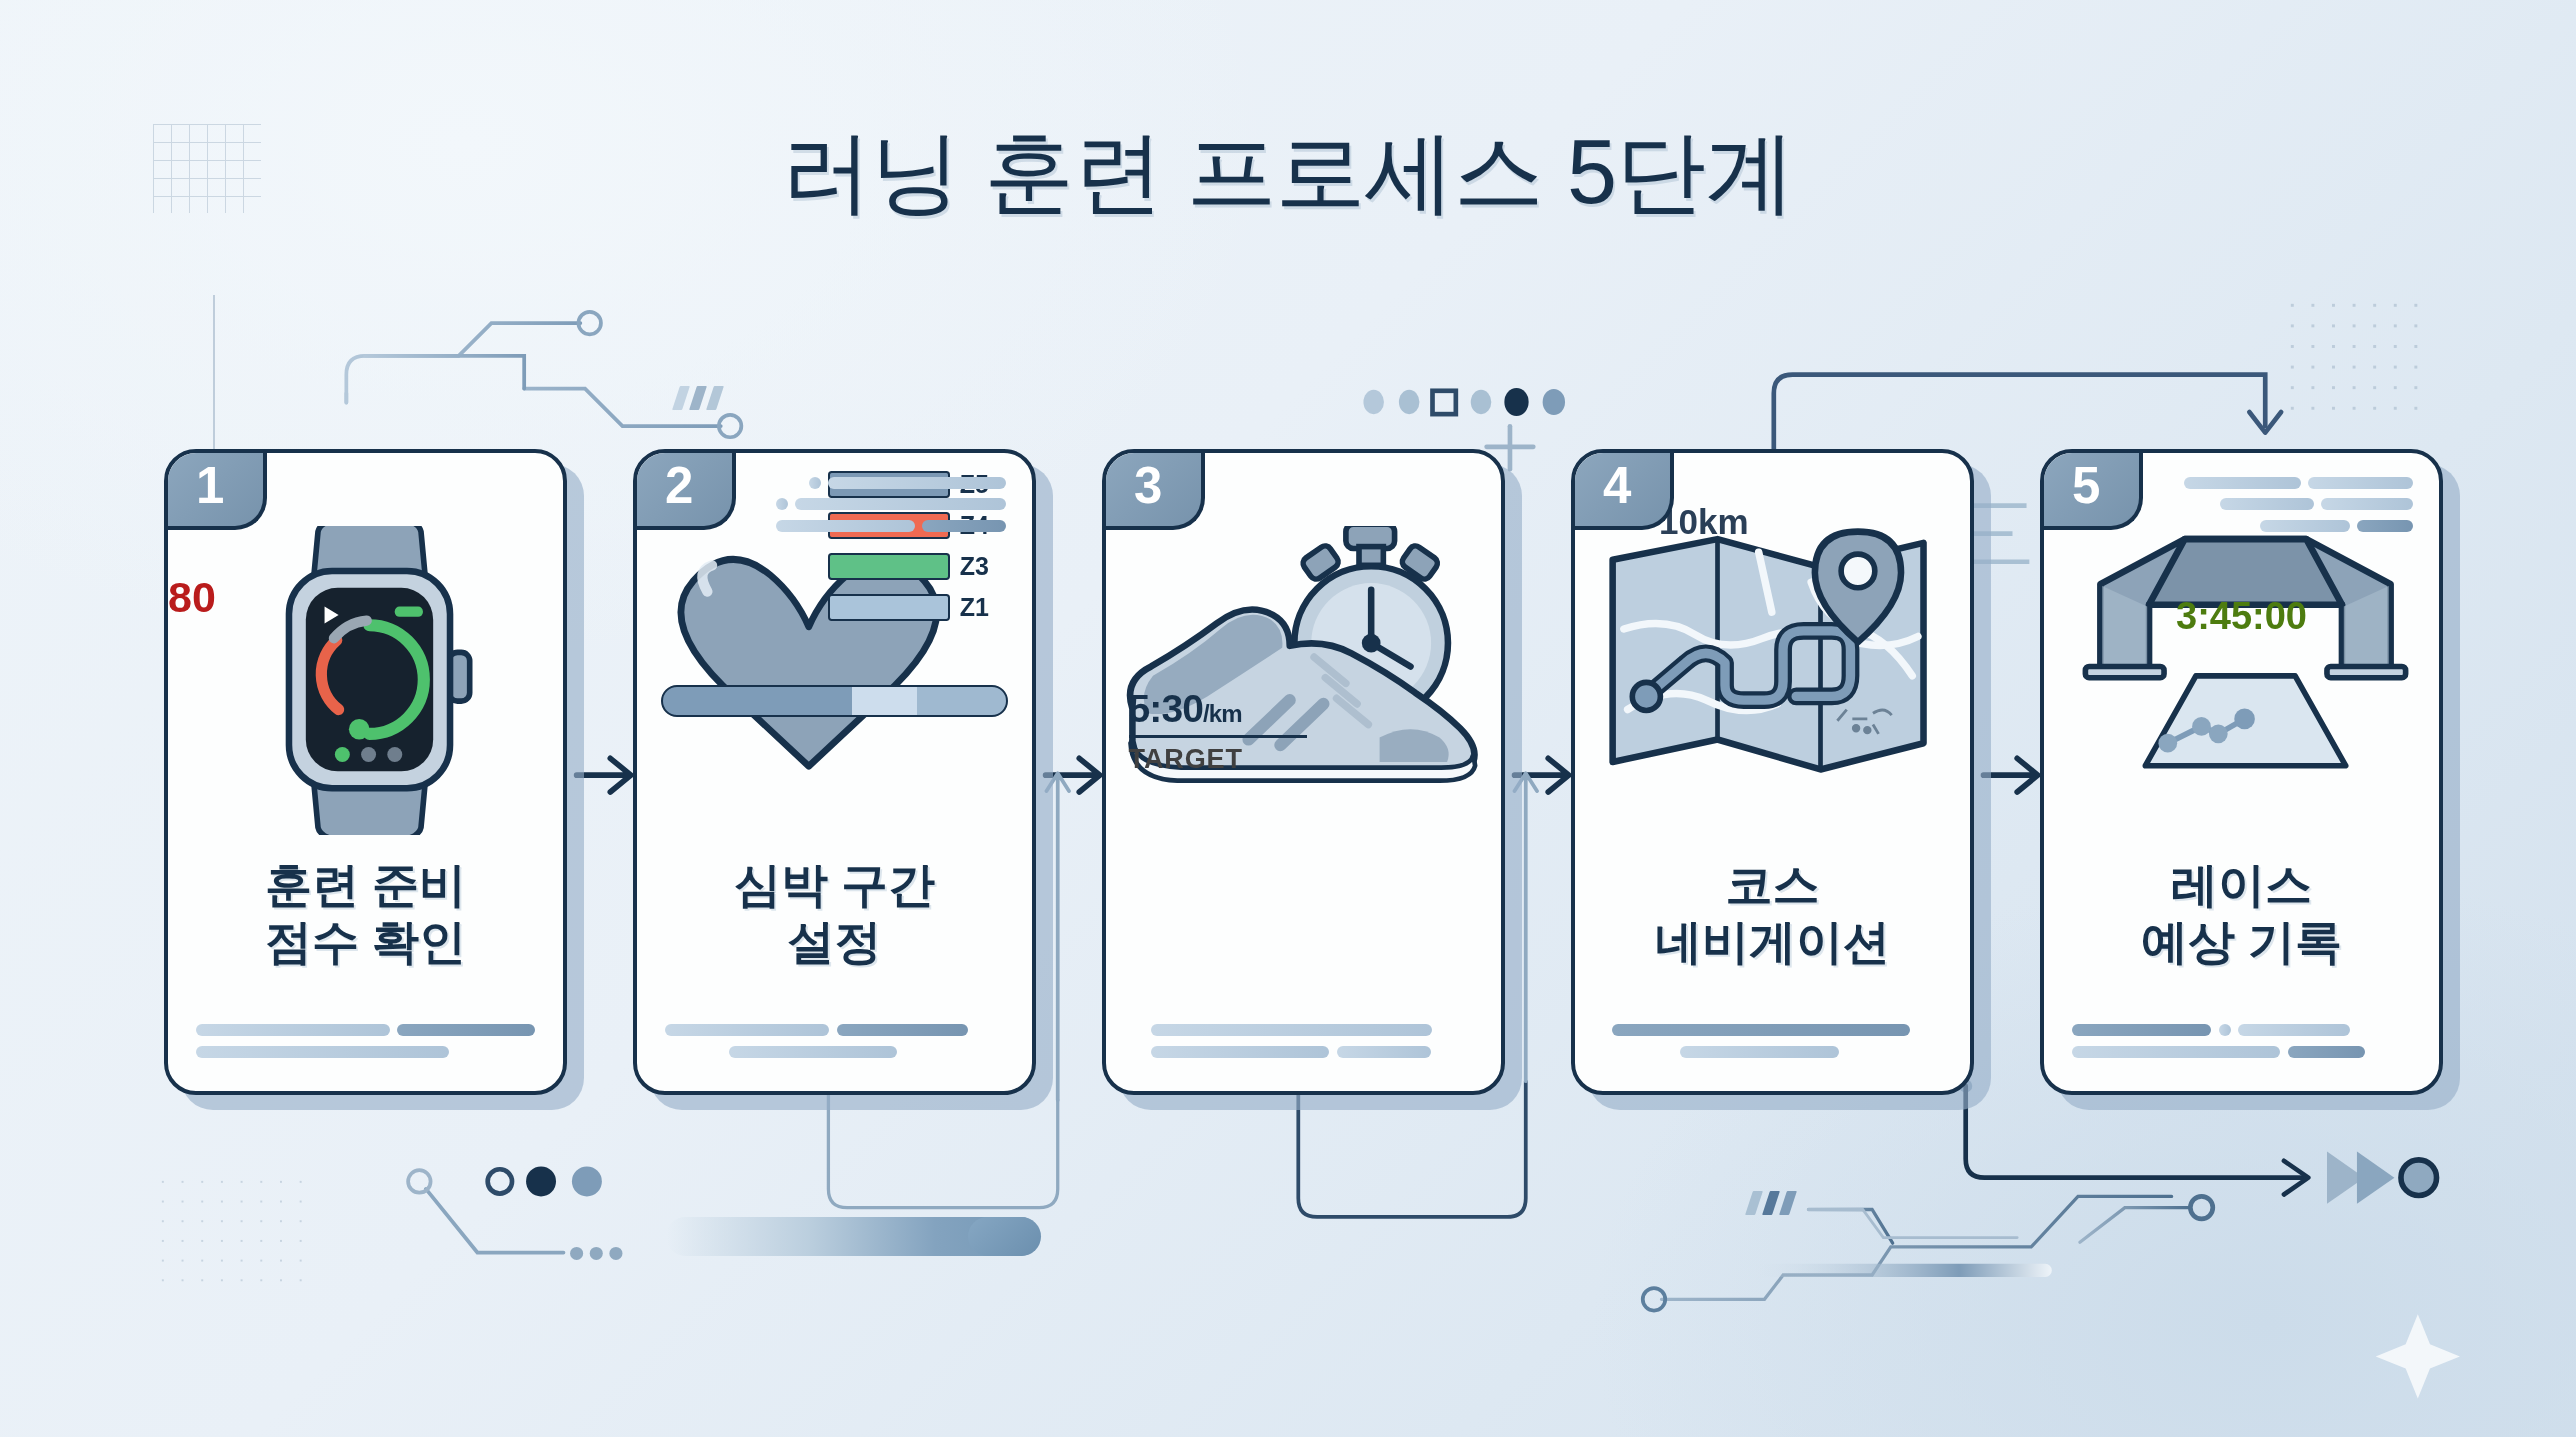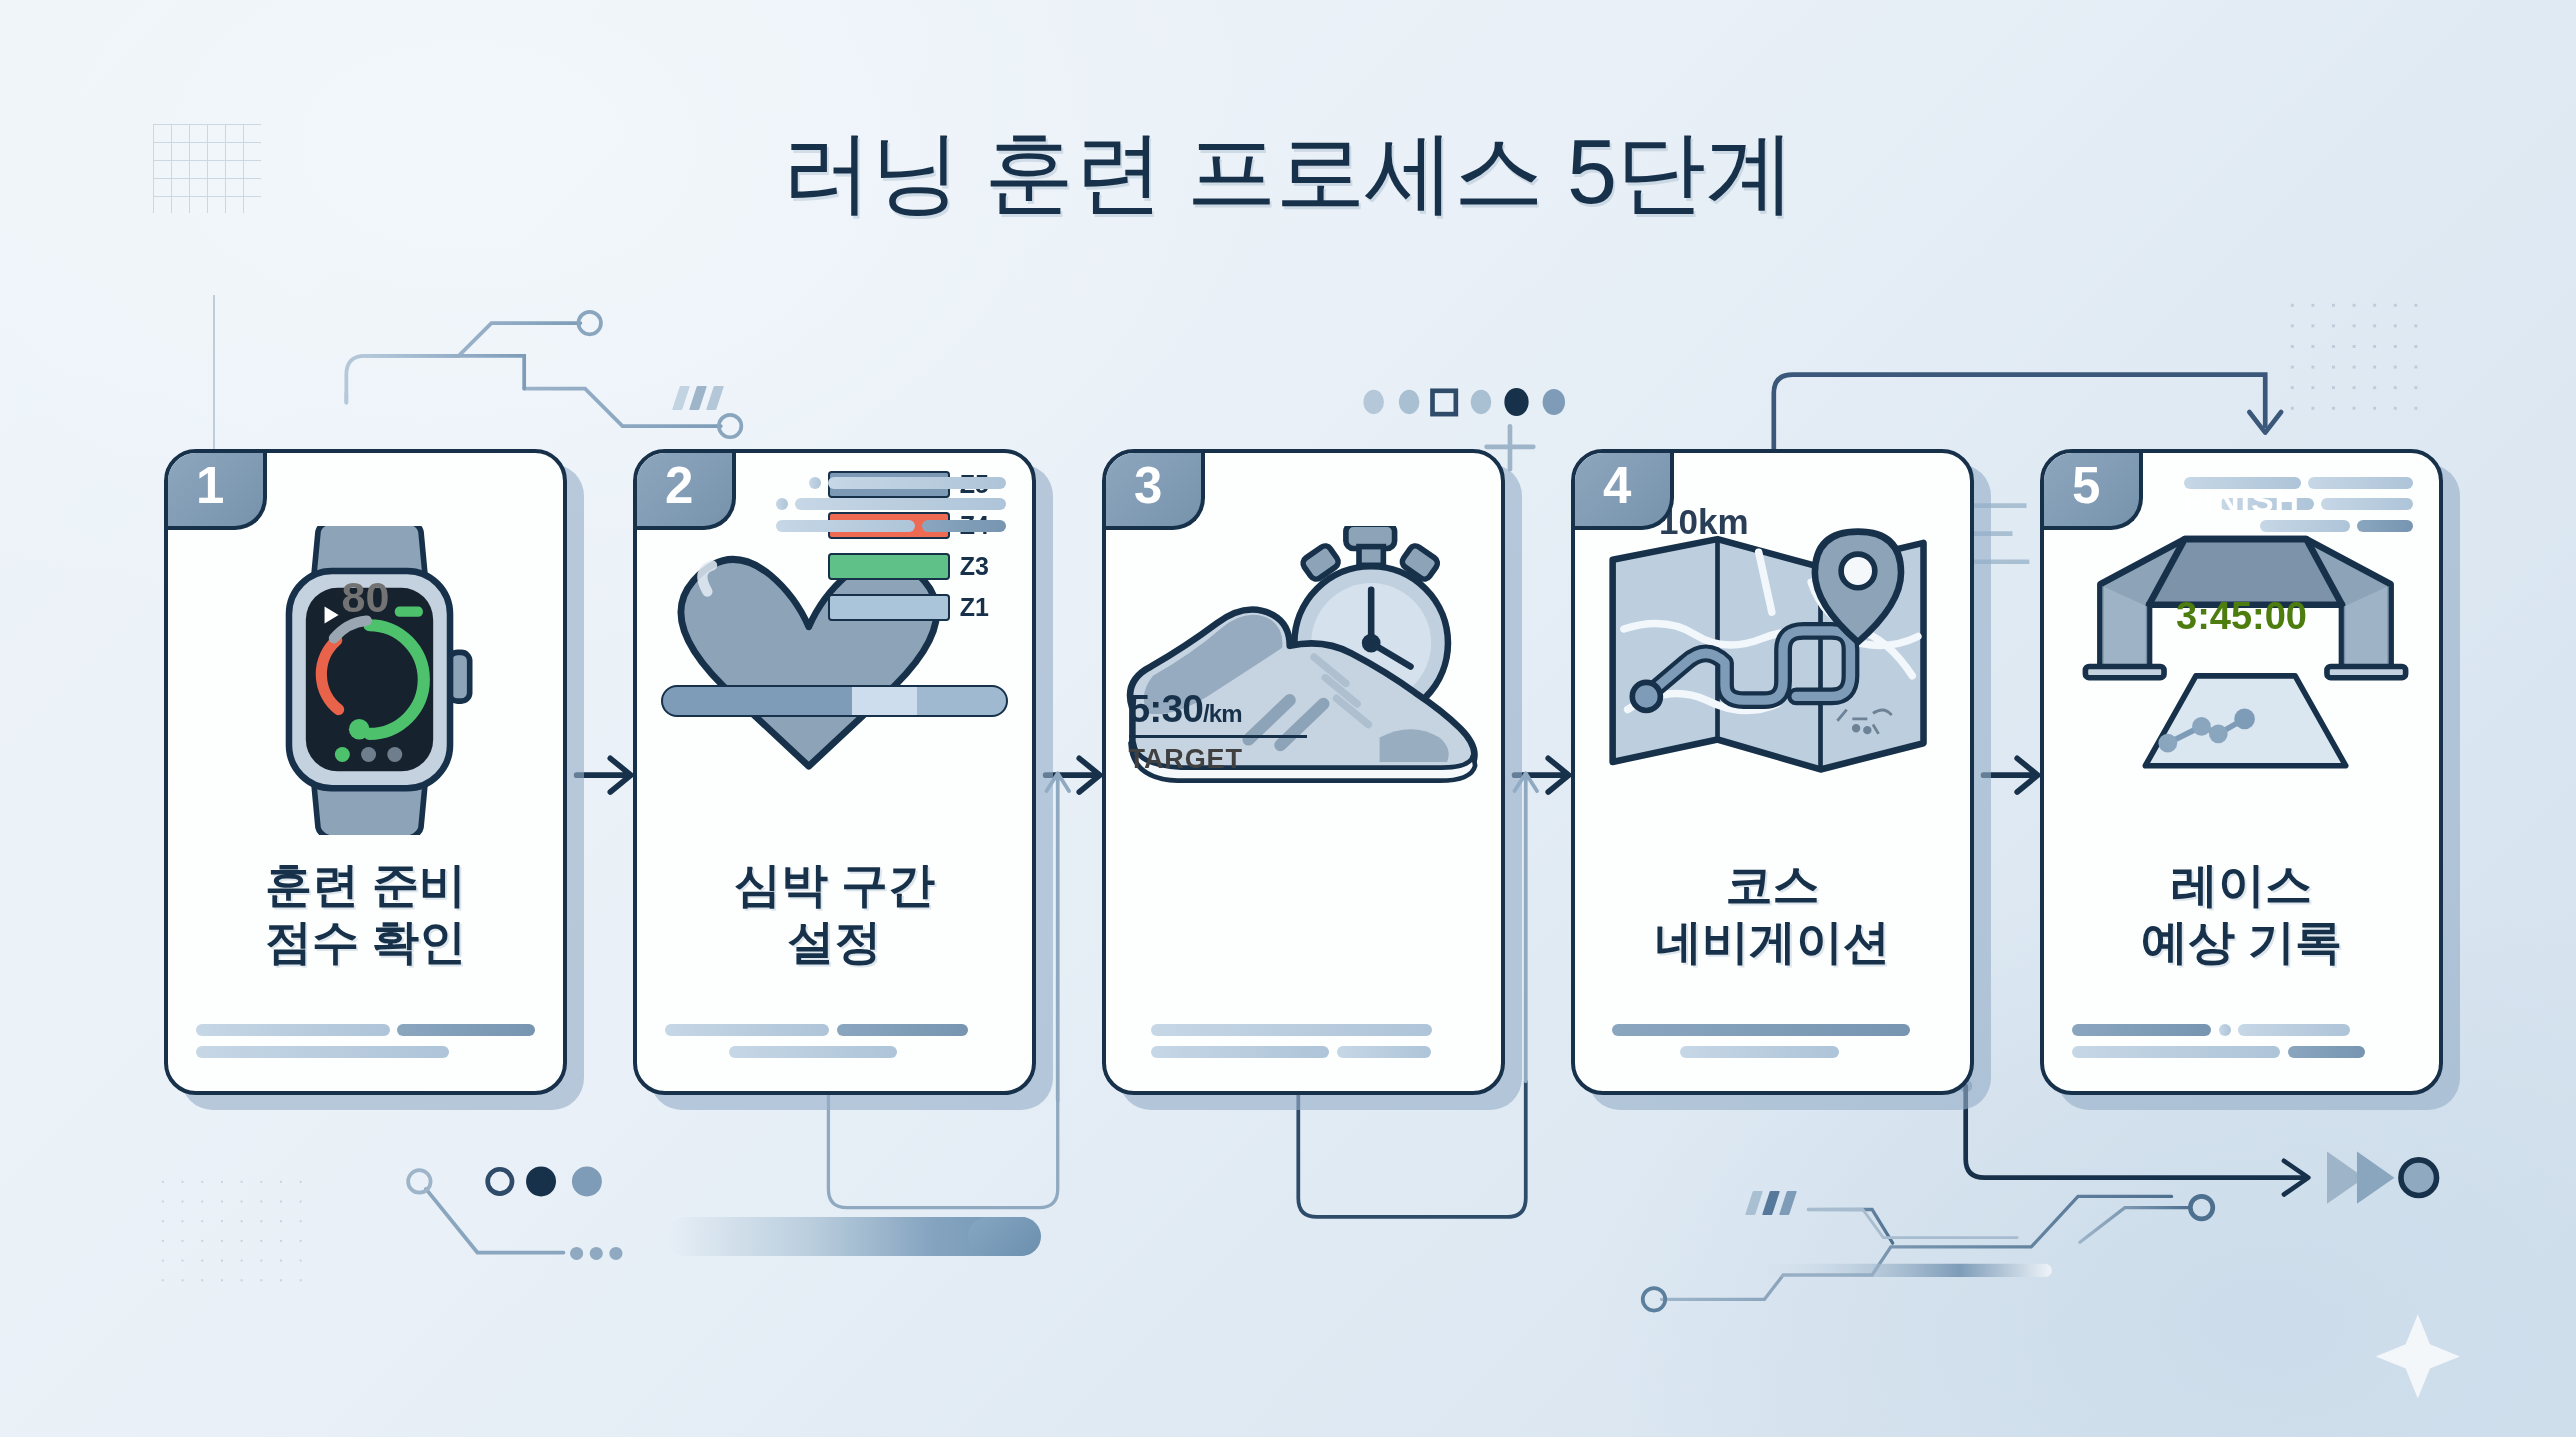--- a/index.html
+++ b/index.html
@@ -135,22 +135,22 @@
   .pace .tgt { font-size: 27px; font-weight: 800; color:#404040; letter-spacing:0.9px; }
 
   .finish-time {
     position:absolute; left:0; right:0; top: 142px; text-align:center;
     font-size: 38px; font-weight: 800; color:#4d7c0f; z-index:3;
   }
   .kmtag {
     position:absolute; left: 84px; top: 49px; font-size: 35px; font-weight: 800; color:#2a3f57; z-index:3;
   }
   .watch-num {
-    position:absolute; left:0; right:0; top: 120px; text-align:center;
-    font-size: 43px; font-weight: 800; color:#737373; z-index:3;
+    position:absolute; left:0; right:0; top: 120px; text-align:left;
+    font-size: 43px; font-weight: 800; color:#b91c1c; z-index:3;
   }
   .finish-word {
     position:absolute; left:0; right:0; top: 28px; text-align:center;
     font-size: 34px; font-weight: 800; color:#ffffff; letter-spacing: 0.9px; z-index:3;
   }
 </style>
 </head>
 <body>
 
 <div class="deco grid-tl"></div>
@@ -502,21 +502,20 @@
         <rect x="302" y="150" width="84" height="12" rx="4" fill="#c4d2df" stroke="#17314b" stroke-width="6"></rect>
 
         <path d="M 108 256 L 162 160 L 268 160 L 322 256 Z" fill="#dae6f0" stroke="#17314b" stroke-width="6" stroke-linejoin="round"></path>
         <polyline points="132,232 168,214 186,222 214,206" fill="none" stroke="#7e9cb8" stroke-width="6" stroke-linecap="round" stroke-linejoin="round"></polyline>
         <circle cx="132" cy="232" r="10" fill="#8aa6bf"></circle>
         <circle cx="168" cy="214" r="10" fill="#8aa6bf"></circle>
         <circle cx="186" cy="222" r="10" fill="#8aa6bf"></circle>
         <circle cx="214" cy="206" r="11" fill="#7e9cb8"></circle>
       </svg>
     </div>
-    <div class="finish-word">FINISH</div>
     <div class="finish-time">3:45:00</div>
     <div class="label">
       <span class="ln">레이스</span>
       <span class="ln">예상 기록</span>
     </div>
     <div class="skel-bottom">
       <div class="skel-row">
           <span class="sk dark" style="width:139px"></span>
           <span class="sk dot"></span>
           <span class="sk" style="width:112px"></span>

